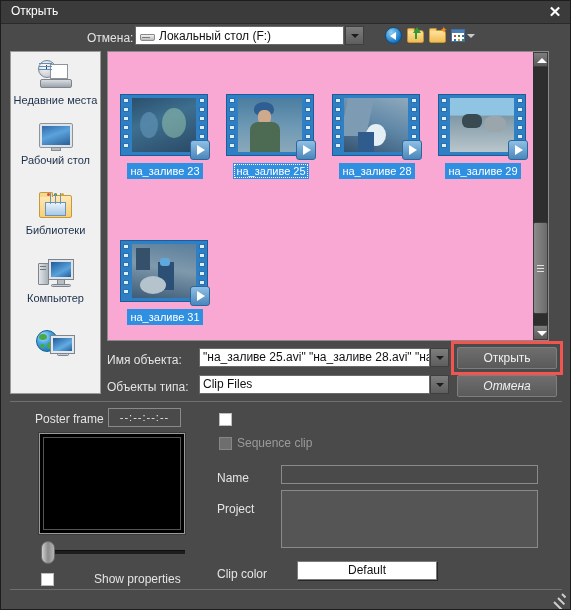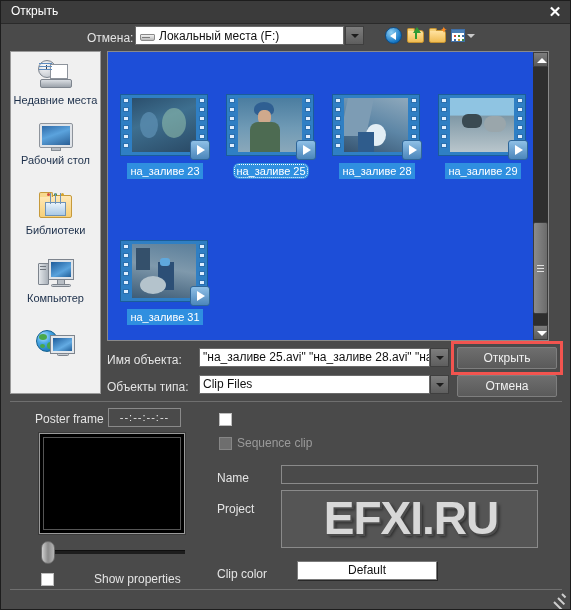--- a/index.html
+++ b/index.html
@@ -350,21 +350,21 @@
     border: 1px solid #7d848d;
     border-radius: 2px;
     box-sizing: border-box;
   }
 
   
   .filelist {
     position: absolute;
     left: 106px; top: 50px;
     width: 426px; height: 290px;
-    background: #1d4ed8;
+    background: #f9a8d4;
     border: 1px solid #8a8a8a;
     border-right: none;
     box-sizing: border-box;
     overflow: hidden;
   }
   .fileitem {
     position: absolute;
     width: 96px;
     text-align: center;
     cursor: pointer;
@@ -424,21 +424,20 @@
     font-size: 11px;
     line-height: 14px;
     padding: 1px 3px;
     color: #ffffff;
     background: #2f8fe0;
     white-space: nowrap;
   }
   .file-label.focused {
     outline: 1px dotted #ffffff;
     outline-offset: -2px;
-    border-radius: 6px;
   }
 
   
   .vscroll {
     position: absolute;
     left: 532px; top: 50px;
     width: 16px; height: 290px;
     background: #2e2e2e;
     border: 1px solid #8a8a8a;
     border-left: none;
@@ -505,21 +504,21 @@
     background: linear-gradient(#6e6e6e, #5a5a5a);
     border: 1px solid #7e7e7e;
     border-radius: 2px;
     box-sizing: border-box;
     color: #f0f0f0;
     font-size: 12px;
     text-align: center;
     cursor: pointer;
   }
   #btn-open   { left: 456px; top: 346px; width: 100px; height: 22px; line-height: 20px; }
-  #btn-cancel { left: 456px; top: 374px; width: 100px; height: 22px; line-height: 20px; }
+  #btn-cancel { left: 456px; top: 374px; width: 100px; height: 22px; line-height: 20px; font-style: italic; }
   .highlight-box {
     position: absolute;
     left: 450px; top: 340px;
     width: 112px; height: 34px;
     border: 3px solid #f2544f;
     box-sizing: border-box;
     pointer-events: none;
   }
 
   
@@ -677,21 +676,21 @@
     <div class="close-btn">✕</div>
   </div>
 
   <div class="lookin-label">Отмена:</div>
 
   <div class="lookin-combo">
     <div class="drive-icon">
       <div class="drive-body"></div>
       <div class="drive-slot"></div>
     </div>
-    <div class="lookin-text">Локальный места (F:)</div>
+    <div class="lookin-text">Локальный стол (F:)</div>
   </div>
   <div class="combo-arrow-btn" id="lookin-arrow"></div>
 
   <div class="tbicon" id="tb-back">
     <div class="circle-back"></div>
   </div>
   <div class="tbicon" id="tb-up">
     <div class="folder-ico"></div>
     <div class="up-arrow-badge"></div>
     <div class="up-arrow-stem"></div>
@@ -956,21 +955,20 @@
   <div class="chk" id="chk-transfer"></div>
 
   <div class="chk disabled" id="chk-sequence"></div>
   <div class="chk-label disabled" id="lbl-sequence">Sequence clip</div>
 
   <div class="fld-label" id="lbl-nametxt">Name</div>
   <div id="fld-name"></div>
 
   <div class="fld-label" id="lbl-comment">Project</div>
   <div id="fld-comment"></div>
-  <div class="watermark">EFXI.RU</div>
 
   <div class="fld-label" id="lbl-clipcolor">Clip color</div>
   <div id="btn-default">Default</div>
 
   <div class="hdiv2"></div>
 
   <div class="grip">
     <i style="left:9px;top:1px;width:5px;transform:rotate(45deg);"></i>
     <i style="left:5px;top:5px;width:9px;transform:rotate(45deg);"></i>
     <i style="left:1px;top:9px;width:13px;transform:rotate(45deg);"></i>

